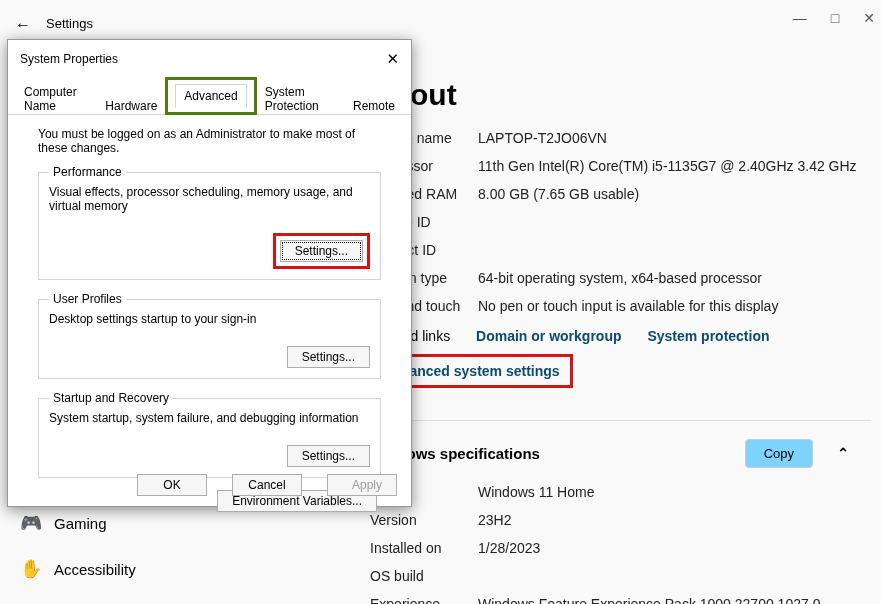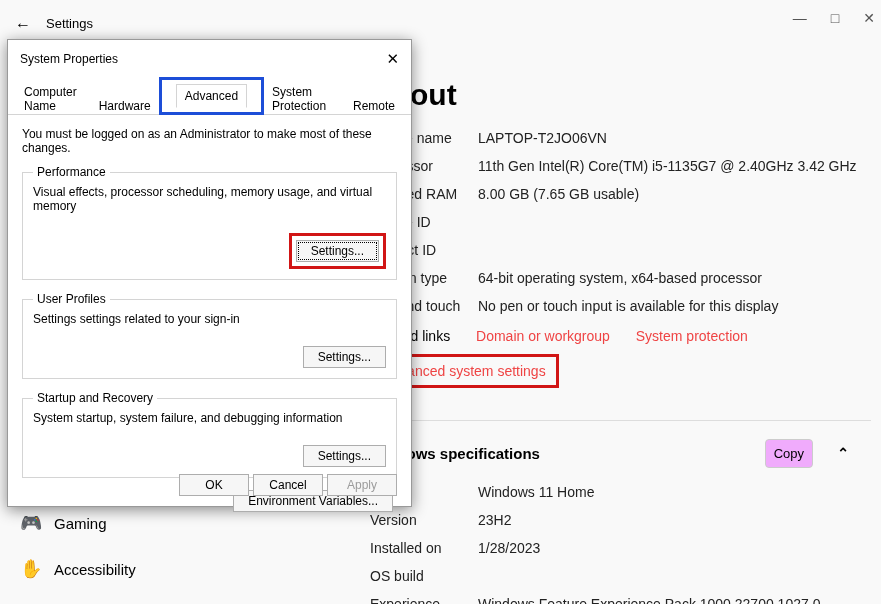--- a/index.html
+++ b/index.html
@@ -17,50 +17,50 @@
     .side-icon { width: 20px; text-align: center; font-size: 18px; }
 
     .content { position: absolute; left: 370px; top: 58px; right: 10px; }
     .bc { font-size: 14px; color: #666; margin-bottom: 4px; }
     .h1 { font-size: 30px; font-weight: 600; margin-bottom: 18px; }
     .row { display: flex; margin-bottom: 12px; font-size: 14px; }
     .row .k { width: 108px; color: #222; }
     .row .v { flex: 1; color: #222; }
     .links { margin-top: 14px; font-size: 14px; }
     .links div { display: inline-block; margin-right: 22px; margin-bottom: 10px; }
-    .lnk { color: #ef4444; }
+    .lnk { color: #0c4a6e; font-weight: bold; }
     .box-adv { border: 3px solid #d11515; padding: 6px 10px; display: inline-block; }
     .divider { border-top: 1px solid #ddd; margin: 22px 0 18px -10px; }
     .spec-head { display: flex; align-items: center; justify-content: space-between; padding-right: 22px; }
     .spec-head span { font-size: 15px; font-weight: 600; }
-    .copy { border: 1px solid #ccc; background: #f0abfc; border-radius: 4px; padding: 6px 8px; font-size: 13px; margin-left: 44px; }
+    .copy { border: 1px solid #ccc; background: #7dd3fc; border-radius: 4px; padding: 6px 18px; font-size: 13px; margin-left: 44px; }
 
     
     .dialog { position: absolute; left: 7px; top: 39px; width: 405px; height: 468px;
               background: #fff; border: 1px solid #999; box-shadow: 0 3px 14px rgba(0,0,0,.45); }
     .dlg-title { padding: 10px 12px 8px; font-size: 12px; display: flex; justify-content: space-between; align-items: center; }
     .dlg-close { font-size: 15px; }
 
     .tabs { display: flex; padding: 0 8px; font-size: 12px; border-bottom: 1px solid #d4d4d4; align-items: flex-end; }
     .tab { padding: 6px 8px 2px; position: relative; top: 1px; }
-    .tab-highlight { border: 3px solid #1d4ed8; padding: 3px 14px 5px; margin: 0 0; position: relative; top: 1px; }
+    .tab-highlight { border: 3px solid #4d7c0f; padding: 3px 7px 5px; margin: 0 0; position: relative; top: 1px; }
     .tab-highlight .tab { border: 1px solid #d4d4d4; border-bottom-color: #fff; padding: 4px 8px; }
 
-    .dlg-body { padding: 12px 14px 10px; font-size: 12px; }
+    .dlg-body { padding: 12px 30px 10px; font-size: 12px; }
     .note { margin-bottom: 10px; }
     fieldset { border: 1px solid #d4d4d4; padding: 6px 10px 10px; margin-bottom: 12px; }
     legend { font-size: 12px; padding: 0 4px; }
     .fs-btn-row { text-align: right; margin-top: 20px; }
     .wbtn { background: #f6f6f6; border: 1px solid #adadad; font-size: 12px; padding: 3px 14px; min-width: 72px; }
     .wbtn.focus { outline: 1px dotted #000; outline-offset: -3px; }
     .redwrap { display: inline-block; border: 3px solid #d11515; padding: 4px; }
     .env-row { text-align: right; margin: 6px 4px 0 0; }
-    .dlg-foot { position: absolute; bottom: 10px; right: 14px; display: flex; gap: 4px; }
+    .dlg-foot { position: absolute; bottom: 10px; right: 14px; display: flex; gap: 25px; }
     .dlg-foot .wbtn { min-width: 70px; }
-    .dis { color: #9c9c9c; }
+    .dis { color: #9c9c9c; text-align: right; }
   </style>
 </head>
 <body>
 
 <div class="settings-win">
 
   <div class="titlebar">
     <div class="back">←</div>
     <div class="ttl">Settings</div>
   </div>
@@ -184,21 +184,21 @@
       <div>Visual effects, processor scheduling, memory usage, and virtual memory</div>
       <div class="fs-btn-row">
         <span class="redwrap">
           <button class="wbtn focus">Settings...</button>
         </span>
       </div>
     </fieldset>
 
     <fieldset>
       <legend>User Profiles</legend>
-      <div>Settings settings related to your sign-in</div>
+      <div>Desktop settings startup to your sign-in</div>
       <div class="fs-btn-row">
         <button class="wbtn">Settings...</button>
       </div>
     </fieldset>
 
     <fieldset>
       <legend>Startup and Recovery</legend>
       <div>System startup, system failure, and debugging information</div>
       <div class="fs-btn-row">
         <button class="wbtn">Settings...</button>

